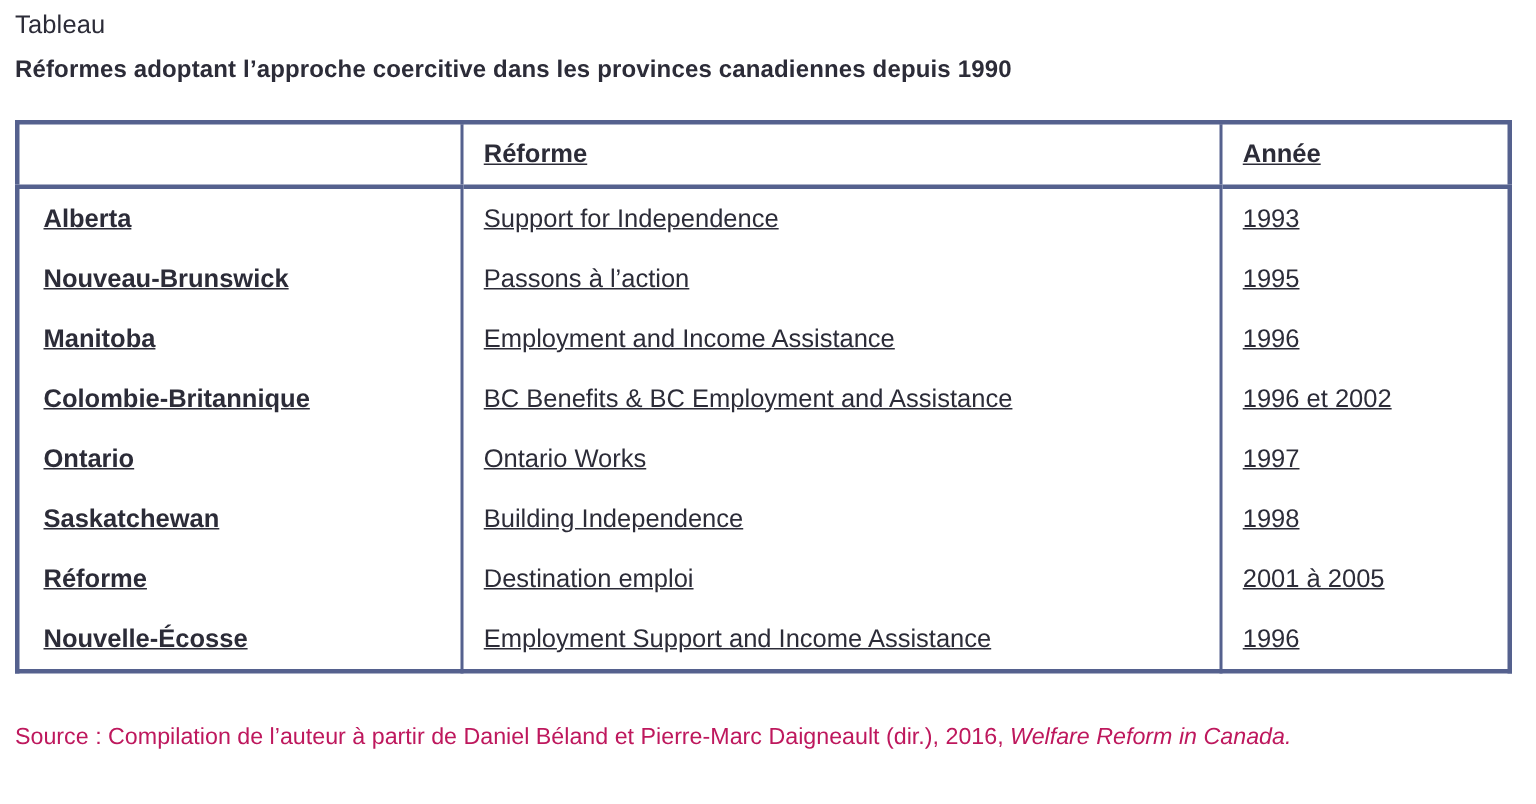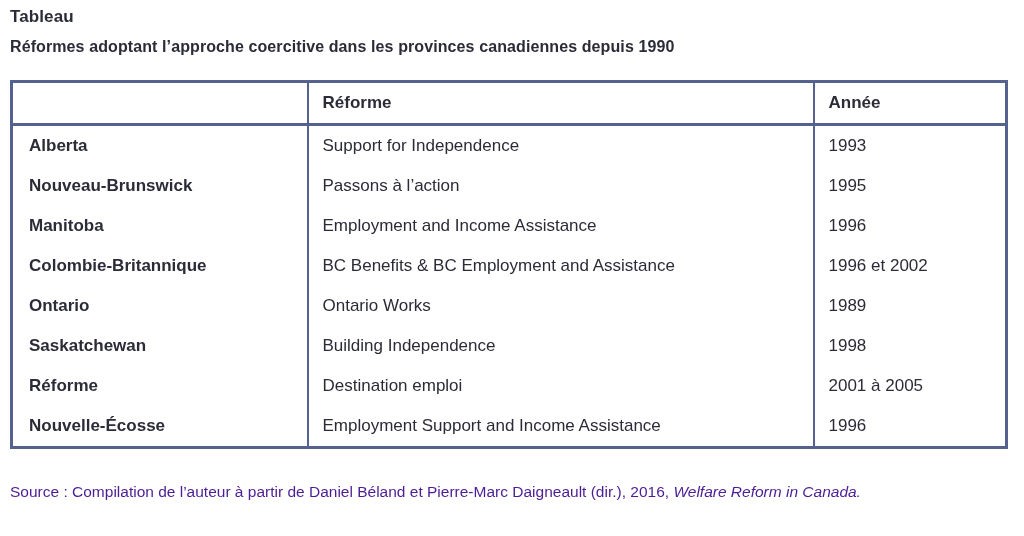--- a/index.html
+++ b/index.html
@@ -12,37 +12,38 @@
     color: #2c2c38;
     overflow: hidden;
   }
   .page {
     padding: 7px 10px 0 10px;
     box-sizing: border-box;
     width: 1024px;
   }
   .kicker {
     font-size: 17px;
-    font-weight: 700;
+    font-weight: 400;
     line-height: 1.2;
     letter-spacing: 0.1px;
   }
   .heading {
     font-size: 16px;
     font-weight: 700;
     line-height: 1.2;
     margin-top: 10px;
     letter-spacing: 0.1px;
   }
   table.reforms {
     border-collapse: collapse;
     table-layout: fixed;
     width: 910px;
     margin-top: 23px;
     border: 3px solid #55618e;
+    text-decoration: underline;
   }
   table.reforms col.c-province { width: 296px; }
   table.reforms col.c-reform   { width: 506px; }
   table.reforms col.c-year     { width: 193px; }
   table.reforms th,
   table.reforms td {
     text-align: left;
     vertical-align: middle;
     font-size: 17px;
     padding: 8px 12px 8px 14px;
@@ -63,21 +64,21 @@
   }
   table.reforms td.province {
     font-weight: 700;
     padding-left: 16px;
   }
   .source {
     margin-top: 32px;
     font-size: 15.5px;
     line-height: 1.42;
     max-width: 990px;
-    color: #4c1d95;
+    color: #be185d;
   }
   .source .italic { font-style: italic; }
 </style>
 </head>
 <body>
 
 <div class="page">
 
   <div class="kicker">Tableau</div>
   <div class="heading">Réformes adoptant l’approche coercitive dans les provinces canadiennes depuis 1990</div>
@@ -112,21 +113,21 @@
         <td>1996</td>
       </tr>
       <tr>
         <td class="province">Colombie-Britannique</td>
         <td>BC Benefits &amp; BC Employment and Assistance</td>
         <td>1996 et 2002</td>
       </tr>
       <tr>
         <td class="province">Ontario</td>
         <td>Ontario Works</td>
-        <td>1989</td>
+        <td>1997</td>
       </tr>
       <tr>
         <td class="province">Saskatchewan</td>
         <td>Building Independence</td>
         <td>1998</td>
       </tr>
       <tr>
         <td class="province">Réforme</td>
         <td>Destination emploi</td>
         <td>2001 à 2005</td>

